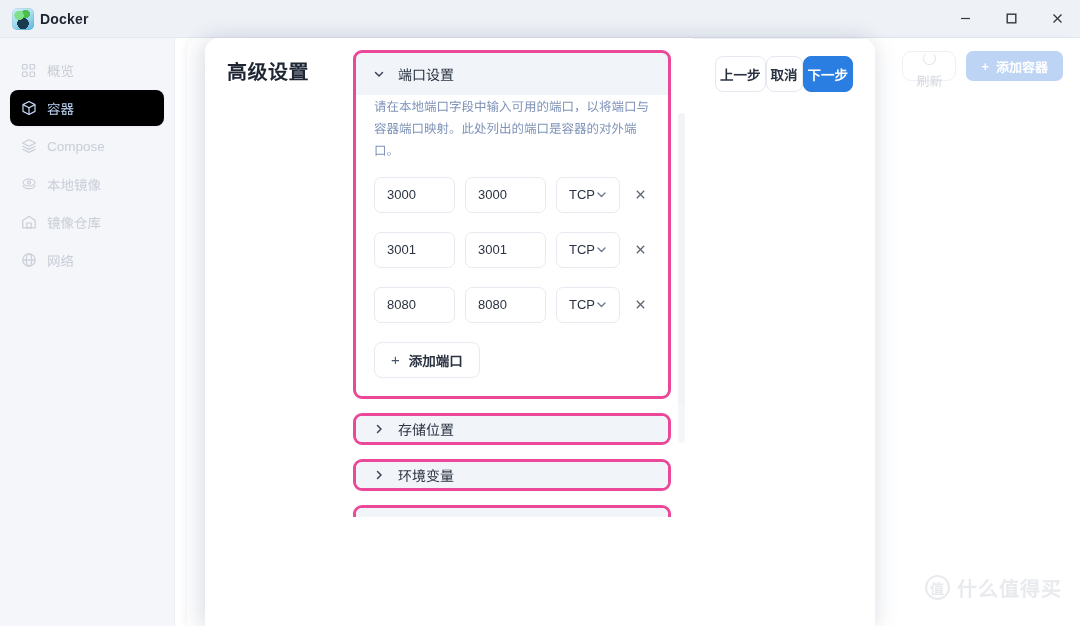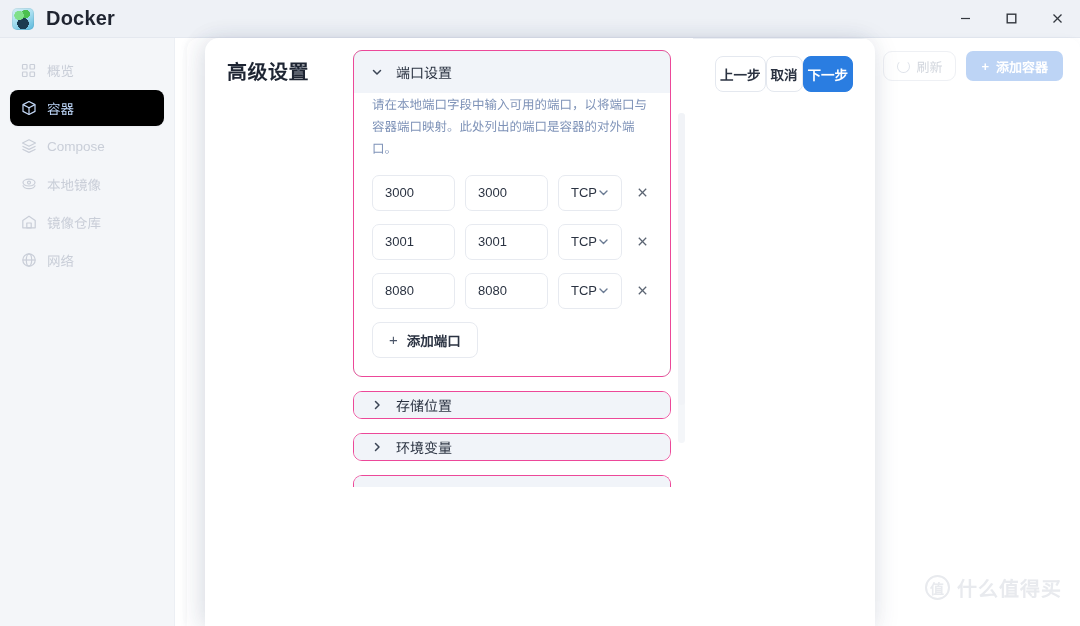--- a/index.html
+++ b/index.html
@@ -29,22 +29,22 @@
     border-radius: 5px;
     background:
       radial-gradient(circle at 32% 34%, #7fe08a 0 22%, transparent 23%),
       radial-gradient(circle at 62% 28%, #4cc04f 0 20%, transparent 21%),
       radial-gradient(circle at 50% 70%, #1b3a4f 0 30%, transparent 31%),
       linear-gradient(150deg, #d6eef6 0%, #a9dff0 45%, #58b7dc 100%);
     box-shadow: inset 0 0 0 1px rgba(0,0,0,.06);
     flex: 0 0 auto;
   }
   .tb-title {
-    margin-left: 12px;
-    font-size: 20px; font-weight: bold; color: #1f2430;
+    margin-left: 6px;
+    font-size: 14px; font-weight: bold; color: #1f2430;
     letter-spacing: .2px;
   }
   .tb-spacer { flex: 1 1 auto; }
   .tb-btn {
     width: 46px; height: 38px;
     display: flex; align-items: center; justify-content: center;
     color: #33383f;
   }
   .tb-btn svg { display: block; }
 
@@ -101,21 +101,21 @@
     white-space: nowrap;
   }
   .ctrl-row {
     position: absolute; top: 13px; right: 17px;
     display: flex; align-items: center; gap: 10px;
   }
   .btn-refresh {
     height: 30px; padding: 0 13px;
     display: flex; align-items: center; gap: 6px;
     border: 1px solid #eef0f4; border-radius: 9px;
-    background: #fff; font-size: 13px; color: #d3d7de;
+    background: #fff; font-size: 13px; color: #d3d7de; flex-direction: column;
   }
   .btn-add {
     height: 30px; padding: 0 15px;
     display: flex; align-items: center; gap: 7px;
     border-radius: 7px;
     background: #bdd4f5; color: #ffffff;
     font-size: 13px; font-weight: bold;
   }
   .spin {
     width: 13px; height: 13px; border-radius: 50%;
@@ -178,21 +178,21 @@
   }
   .scrollthumb {
     position: absolute; right: 8px; top: 75px;
     width: 7px; height: 292px;
     border-radius: 4px;
     background: #f1f3f7;
   }
 
   
   .section {
-    border: 1px solid #ec4899;
+    border: 3px solid #ec4899;
     border-radius: 9px;
     margin-bottom: 14px;
     overflow: hidden;
     background: #a3a3a3;
   }
   .sec-head {
     height: 42px;
     display: flex; align-items: center;
     padding-left: 16px;
     background: #f1f4f9;
@@ -207,21 +207,21 @@
   .sec-desc {
     font-size: 12.5px; color: #7f93b8;
     line-height: 1.75;
     margin-bottom: 14px;
     max-width: 570px;
   }
 
   
   .port-row {
     display: flex; align-items: center; gap: 10px;
-    margin-bottom: 13px;
+    margin-bottom: 19px;
   }
   .pinput {
     height: 36px; width: 204px;
     border: 1px solid #e7eaf0; border-radius: 7px;
     background: #fff;
     font-size: 13px; color: #2b3342;
     padding: 0 12px;
     display: flex; align-items: center;
     font-family: "Liberation Sans", sans-serif;
   }

